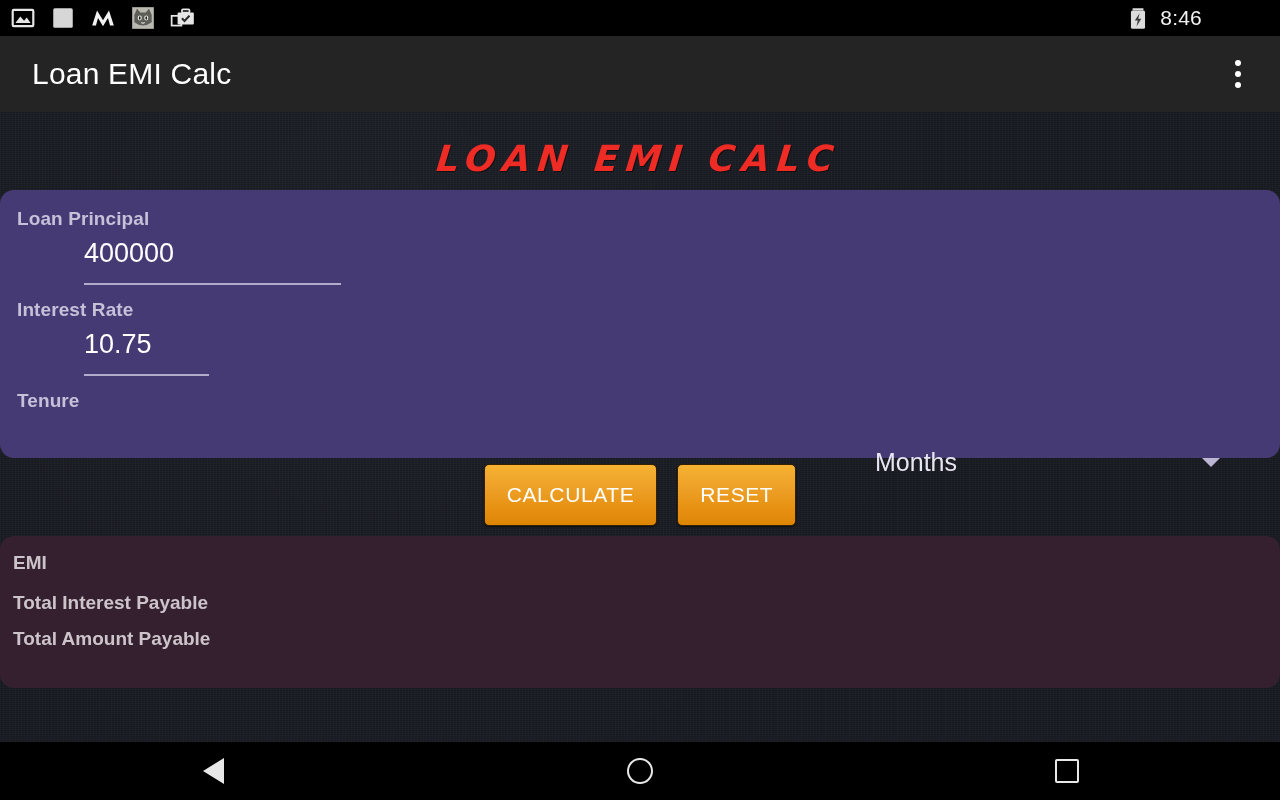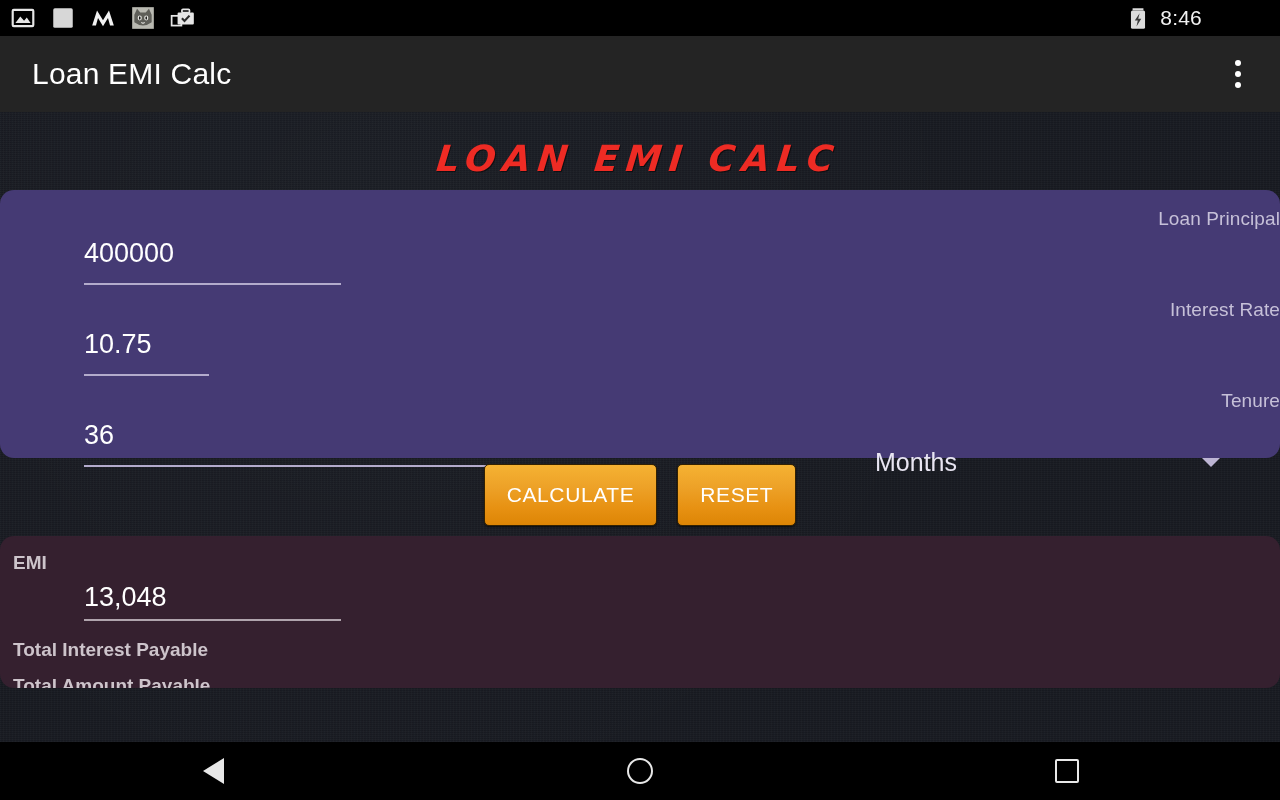--- a/index.html
+++ b/index.html
@@ -128,24 +128,23 @@
     width: 1280px;
     height: 268px;
     box-sizing: border-box;
     background: #453a74;
     border-radius: 14px;
     padding: 10px 0 0 0;
   }
   .field-label {
     color: #c6c0d8;
     font-size: 19px;
-    font-weight: normal;
+    font-weight: bold;
     padding-left: 17px;
     letter-spacing: .1px;
-    text-align: right;
   }
   .field-value-wrap {
     padding-left: 84px;
     margin-top: 6px;
   }
   .field-value {
     color: #ffffff;
     font-size: 27px;
     line-height: 34px;
     padding-bottom: 13px;
@@ -346,43 +345,37 @@
 
       <div class="row-rate">
         <div class="field-label">Interest Rate</div>
         <div class="field-value-wrap">
           <span class="field-value w-rate">10.75</span>
         </div>
       </div>
 
       <div class="row-tenure">
         <div class="field-label">Tenure</div>
-        <div class="field-value-wrap">
-          <span class="field-value w-tenure">36</span>
-        </div>
         <div class="spinner">
           <span class="spinner-text">Months</span>
           <span class="spinner-arrow"></span>
         </div>
       </div>
 
     </div>
 
     <div class="btn-row">
       <div class="btn">CALCULATE</div>
       <div class="btn">RESET</div>
     </div>
 
     <div class="card-result">
 
       <div class="row-emi">
         <div class="result-label">EMI</div>
-        <div class="field-value-wrap">
-          <span class="result-value">13,048</span>
-        </div>
       </div>
 
       <div class="row-interest">
         <div class="result-label">Total Interest Payable</div>
       </div>
 
       <div class="row-total">
         <div class="result-label">Total Amount Payable</div>
       </div>
 

